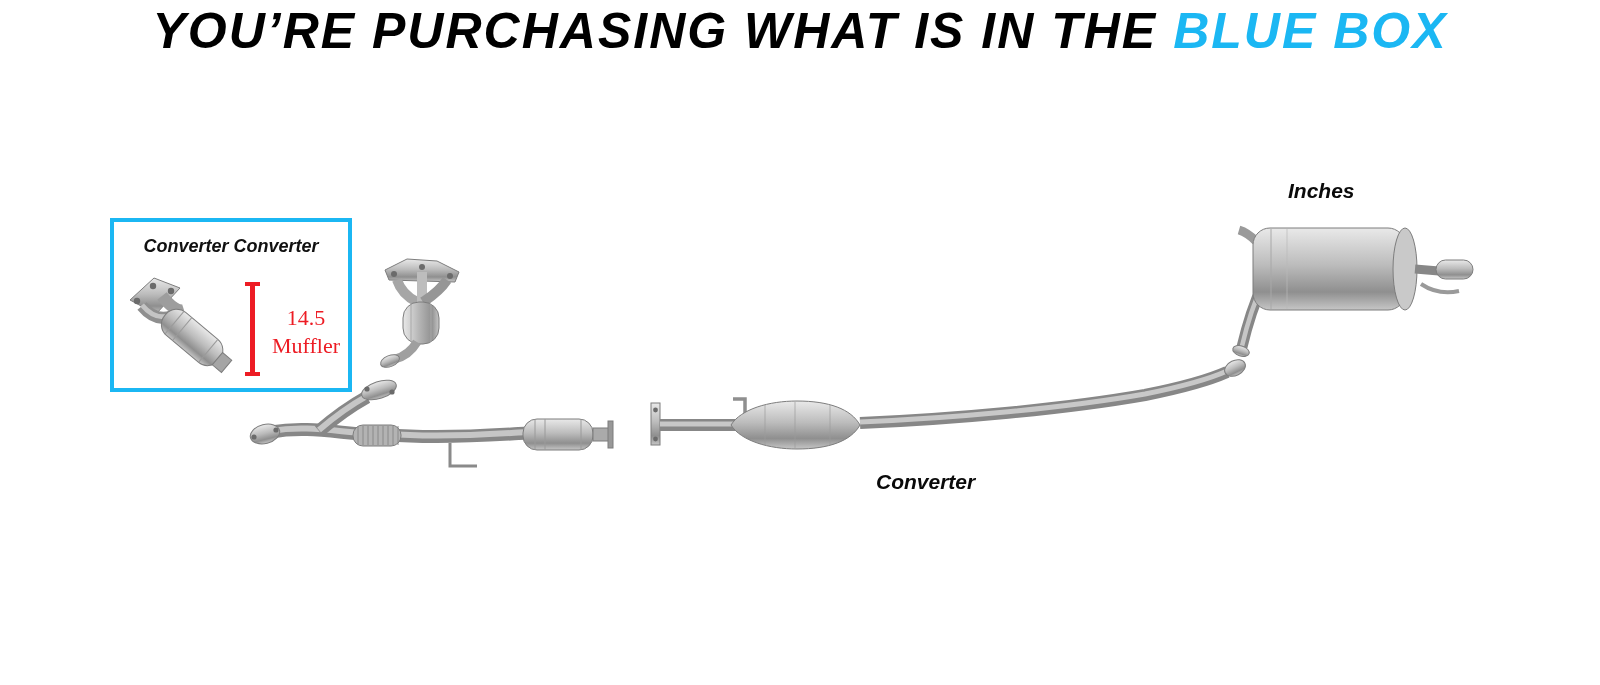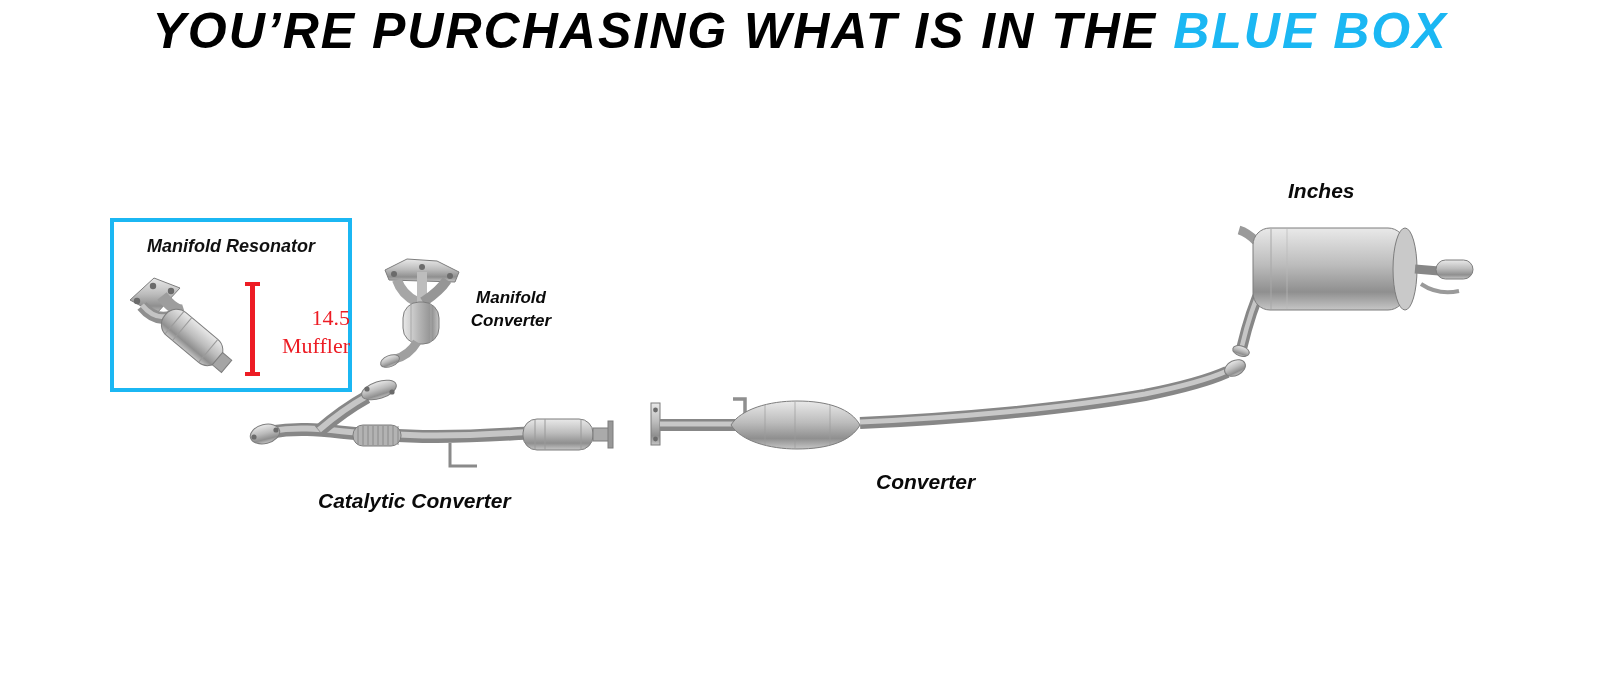--- a/index.html
+++ b/index.html
@@ -37,21 +37,21 @@
     background:var(--measurement-color,#ed1c24);
   }
   .measure-line::before, .measure-line::after {
     content:""; position:absolute; left:-5px; width:15px; height:4px;
     background:var(--measurement-color,#ed1c24);
   }
   .measure-line::before { top:0; }
   .measure-line::after  { bottom:0; }
   .measure-text {
     position:absolute; left:148px; top:82px; width:88px;
-    text-align:right; color:var(--measurement-color,#ed1c24);
+    text-align:center; color:var(--measurement-color,#ed1c24);
     font-family:"Liberation Serif", serif; font-size:22px; line-height:1.25;
   }
   .measure-text span { display:block; }
 
   
   .part-label {
     position:absolute; font-weight:bold; font-style:italic; color:#0a0a0a;
     font-size:21px; white-space:nowrap;
   }
   .part-label.two-line { text-align:center; white-space:normal; font-size:17px; line-height:1.35; }
@@ -81,21 +81,21 @@
   </defs>
 </svg>
 
 <div class="canvas">
 
   <div class="title">
     <span>YOU’RE PURCHASING WHAT IS IN THE</span><span class="hl">BLUE BOX</span>
   </div>
 
   <div class="blue-box">
-    <div class="box-label">Manifold Resonator</div>
+    <div class="box-label">Converter Converter</div>
 
     <div class="part-img boxed-part-img">
       <svg viewBox="0 0 122 118">
         <path d="M8 34 L32 12 L58 22 L34 48 Z" fill="url(#metalV)" stroke="#7d7d7d"></path>
         <circle cx="15" cy="35" r="3.2" fill="#6b6b6b"></circle>
         <circle cx="31" cy="20" r="3.2" fill="#6b6b6b"></circle>
         <circle cx="49" cy="25" r="3.2" fill="#6b6b6b"></circle>
         <path d="M20 40 C30 52 40 54 50 50" stroke="#8f8f8f" stroke-width="12" fill="none"></path>
         <path d="M20 39 C30 51 40 53 50 49" stroke="#c4c4c4" stroke-width="5" fill="none"></path>
         <path d="M40 30 C48 40 56 46 62 44" stroke="#9d9d9d" stroke-width="12" fill="none"></path>
@@ -125,24 +125,20 @@
       <path d="M24 30 C28 42 36 48 44 52" stroke="#a6a6a6" stroke-width="10" fill="none"></path>
       <path d="M49 22 C49 34 49 44 49 52" stroke="#bdbdbd" stroke-width="10" fill="none"></path>
       <path d="M74 30 C66 42 56 48 50 52" stroke="#969696" stroke-width="10" fill="none"></path>
       <rect x="30" y="52" width="36" height="42" rx="16" fill="url(#metalH)" stroke="#7d7d7d"></rect>
       <line x1="38" y1="54" x2="38" y2="92" stroke="#a8a8a8"></line>
       <line x1="58" y1="54" x2="58" y2="92" stroke="#a8a8a8"></line>
       <path d="M44 92 C38 102 30 107 22 109" stroke="#9f9f9f" stroke-width="9" fill="none"></path>
       <ellipse cx="17" cy="111" rx="10" ry="5.5" transform="rotate(-22 17 111)" fill="url(#metalV)" stroke="#7d7d7d"></ellipse>
     </svg>
   </div>
-  <div class="part-label two-line" style="left:455px; top:287px; width:112px;">
-    <span>Manifold</span>
-    <span>Converter</span>
-  </div>
 
   <div class="part-img" style="left:245px; top:375px; width:375px; height:100px;">
     <svg viewBox="0 0 375 100">
 
       <path d="M26 57 C66 50 100 60 140 60 L165 61 C210 63 248 60 282 58" stroke="#878787" stroke-width="13" fill="none"></path>
       <path d="M26 56 C66 49 100 59 140 59 L165 60 C210 62 248 59 282 57" stroke="#c6c6c6" stroke-width="6" fill="none"></path>
 
       <path d="M74 56 C88 44 104 32 122 22" stroke="#878787" stroke-width="13" fill="none"></path>
       <path d="M74 55 C88 43 104 31 122 21" stroke="#c6c6c6" stroke-width="6" fill="none"></path>
       <ellipse cx="134" cy="15" rx="18" ry="8.5" transform="rotate(-18 134 15)" fill="url(#metalV)" stroke="#7d7d7d"></ellipse>
@@ -170,21 +166,20 @@
       <line x1="290" y1="44" x2="290" y2="75" stroke="#9a9a9a"></line>
       <line x1="300" y1="44" x2="300" y2="75" stroke="#9a9a9a"></line>
       <line x1="336" y1="44" x2="336" y2="75" stroke="#9a9a9a"></line>
 
       <rect x="348" y="53" width="16" height="13" fill="#aaaaaa" stroke="#7d7d7d"></rect>
       <rect x="363" y="46" width="5" height="27" fill="#989898" stroke="#7d7d7d"></rect>
 
       <path d="M205 68 L205 91 L232 91" stroke="#8a8a8a" stroke-width="3" fill="none"></path>
     </svg>
   </div>
-  <div class="part-label" style="left:318px; top:489px;">Catalytic Converter</div>
 
   <div class="part-img" style="left:645px; top:355px; width:610px; height:108px;">
     <svg viewBox="0 0 610 108">
 
       <rect x="6" y="48" width="9" height="42" fill="url(#metalV)" stroke="#7d7d7d"></rect>
       <circle cx="10.5" cy="55" r="2.4" fill="#6b6b6b"></circle>
       <circle cx="10.5" cy="84" r="2.4" fill="#6b6b6b"></circle>
 
       <path d="M88 44 L100 44 L100 62" stroke="#8f8f8f" stroke-width="3.5" fill="none"></path>
 

